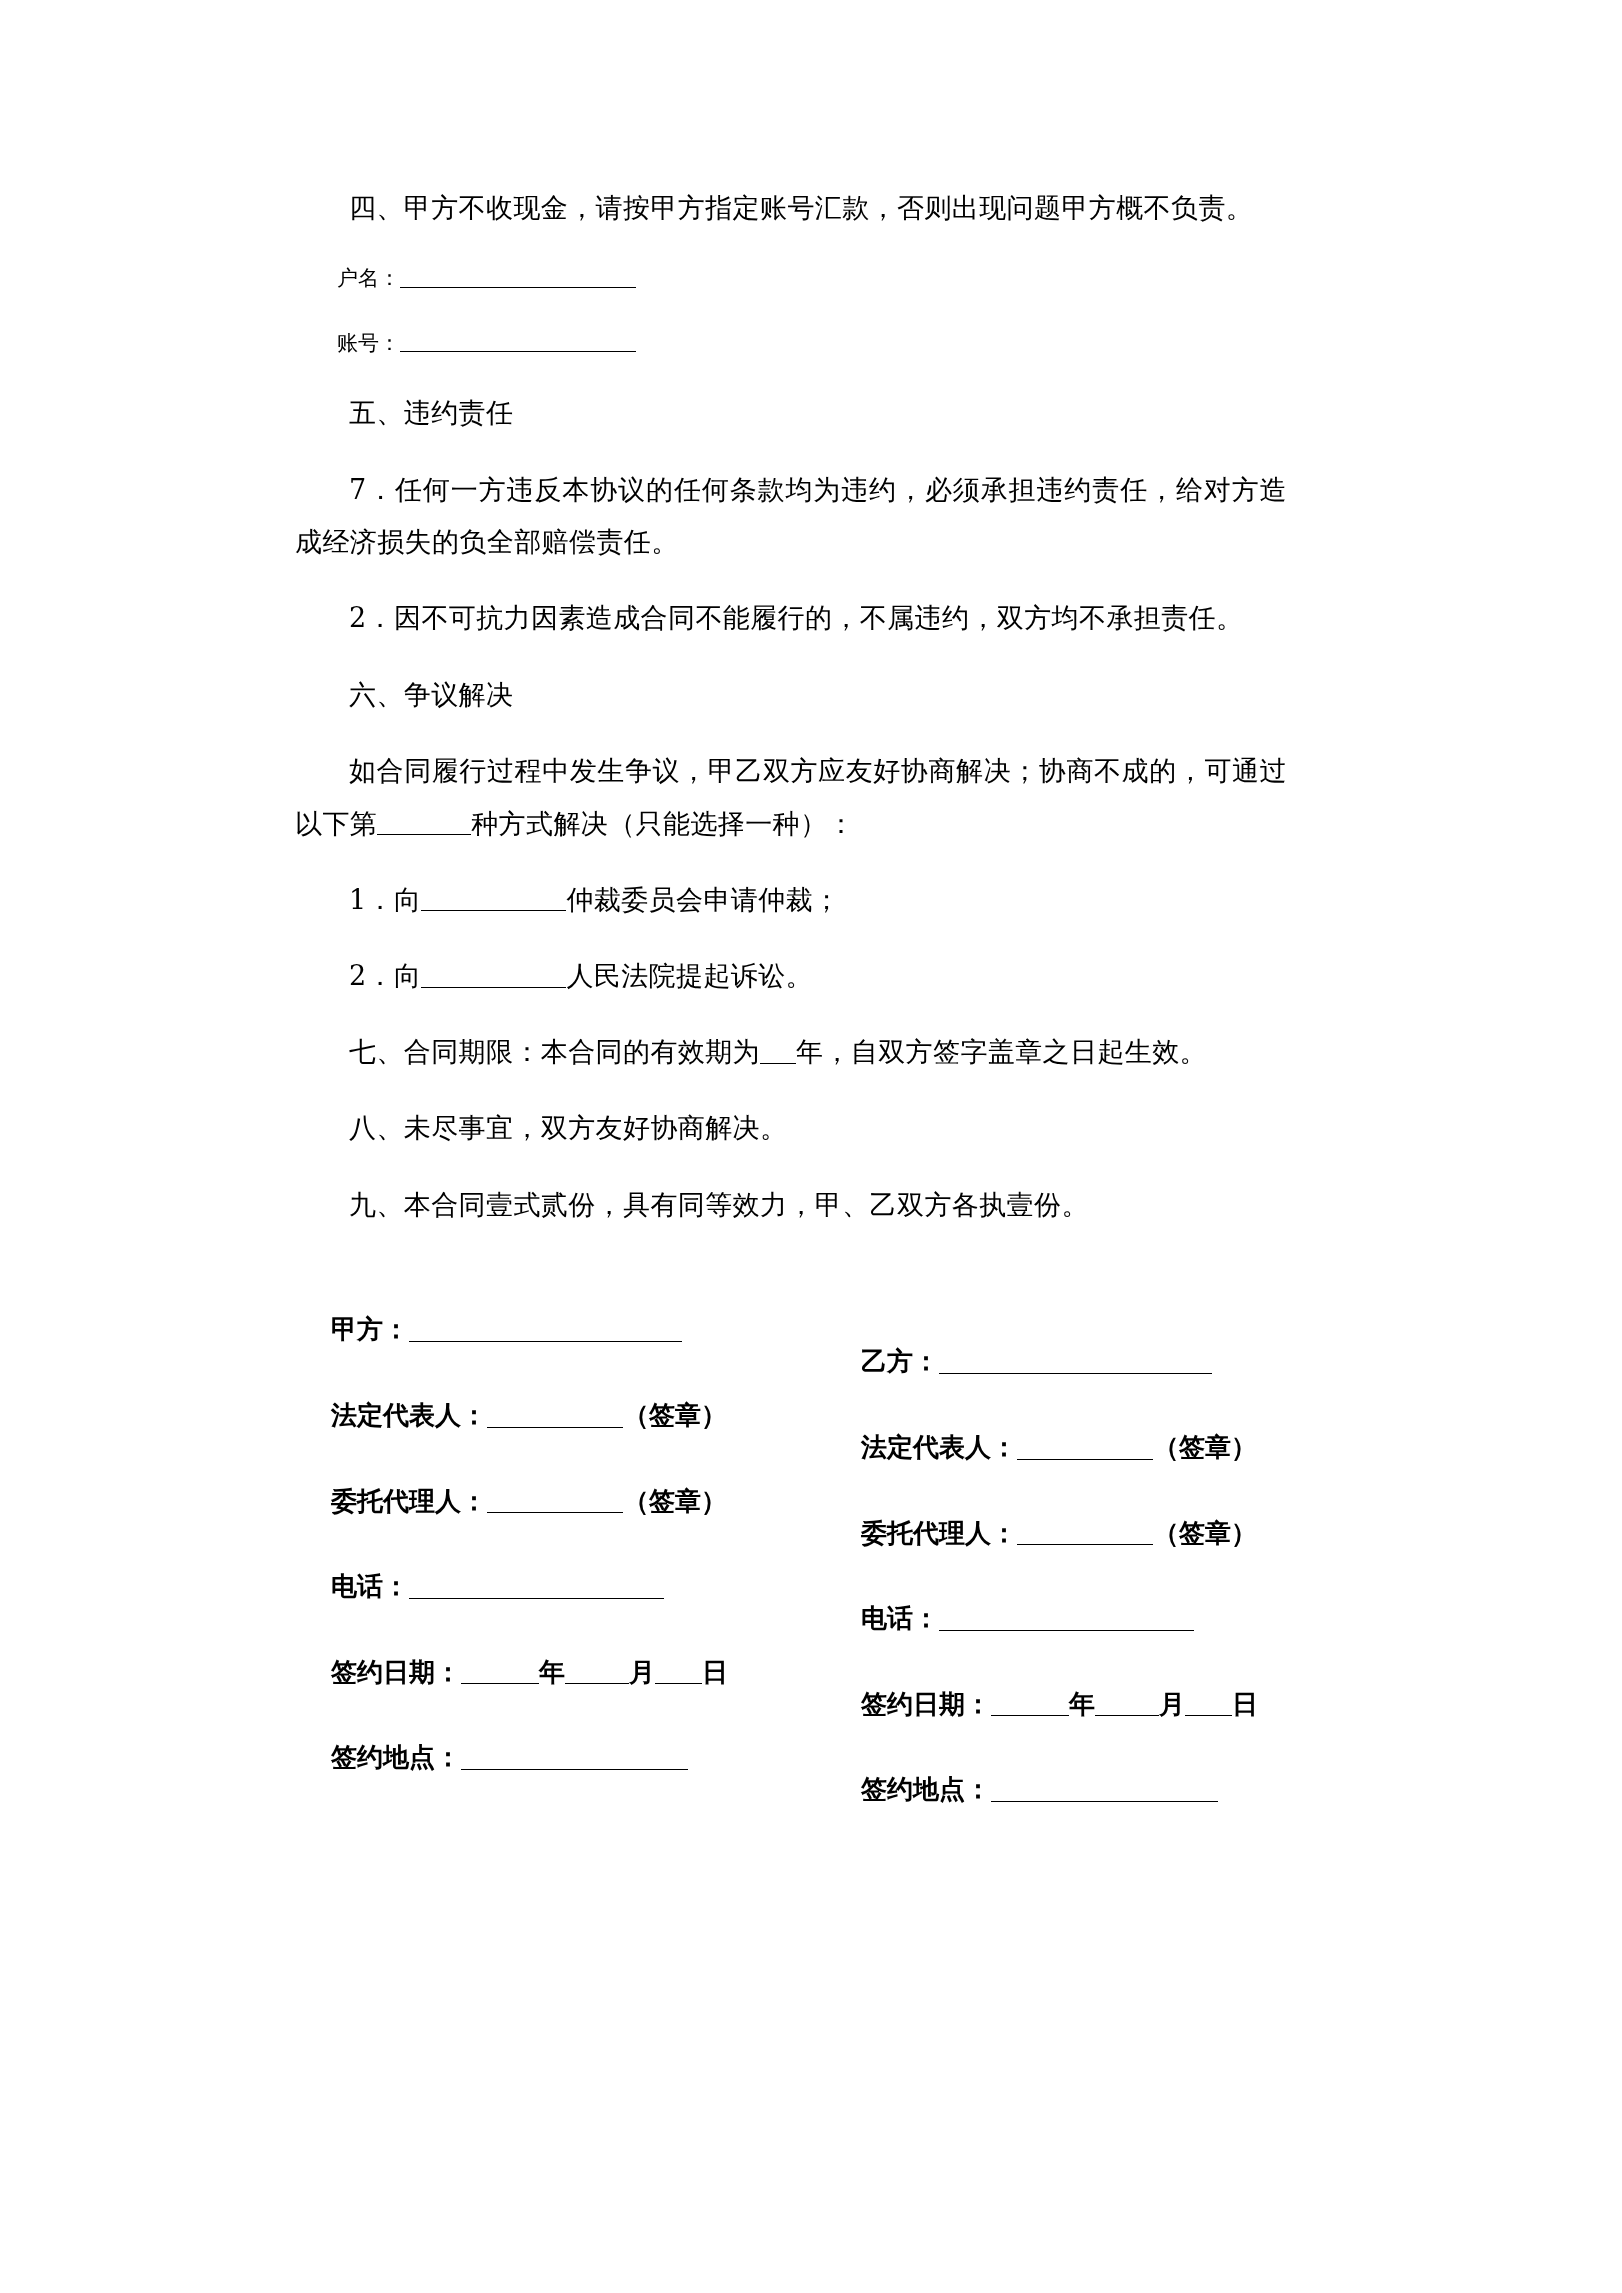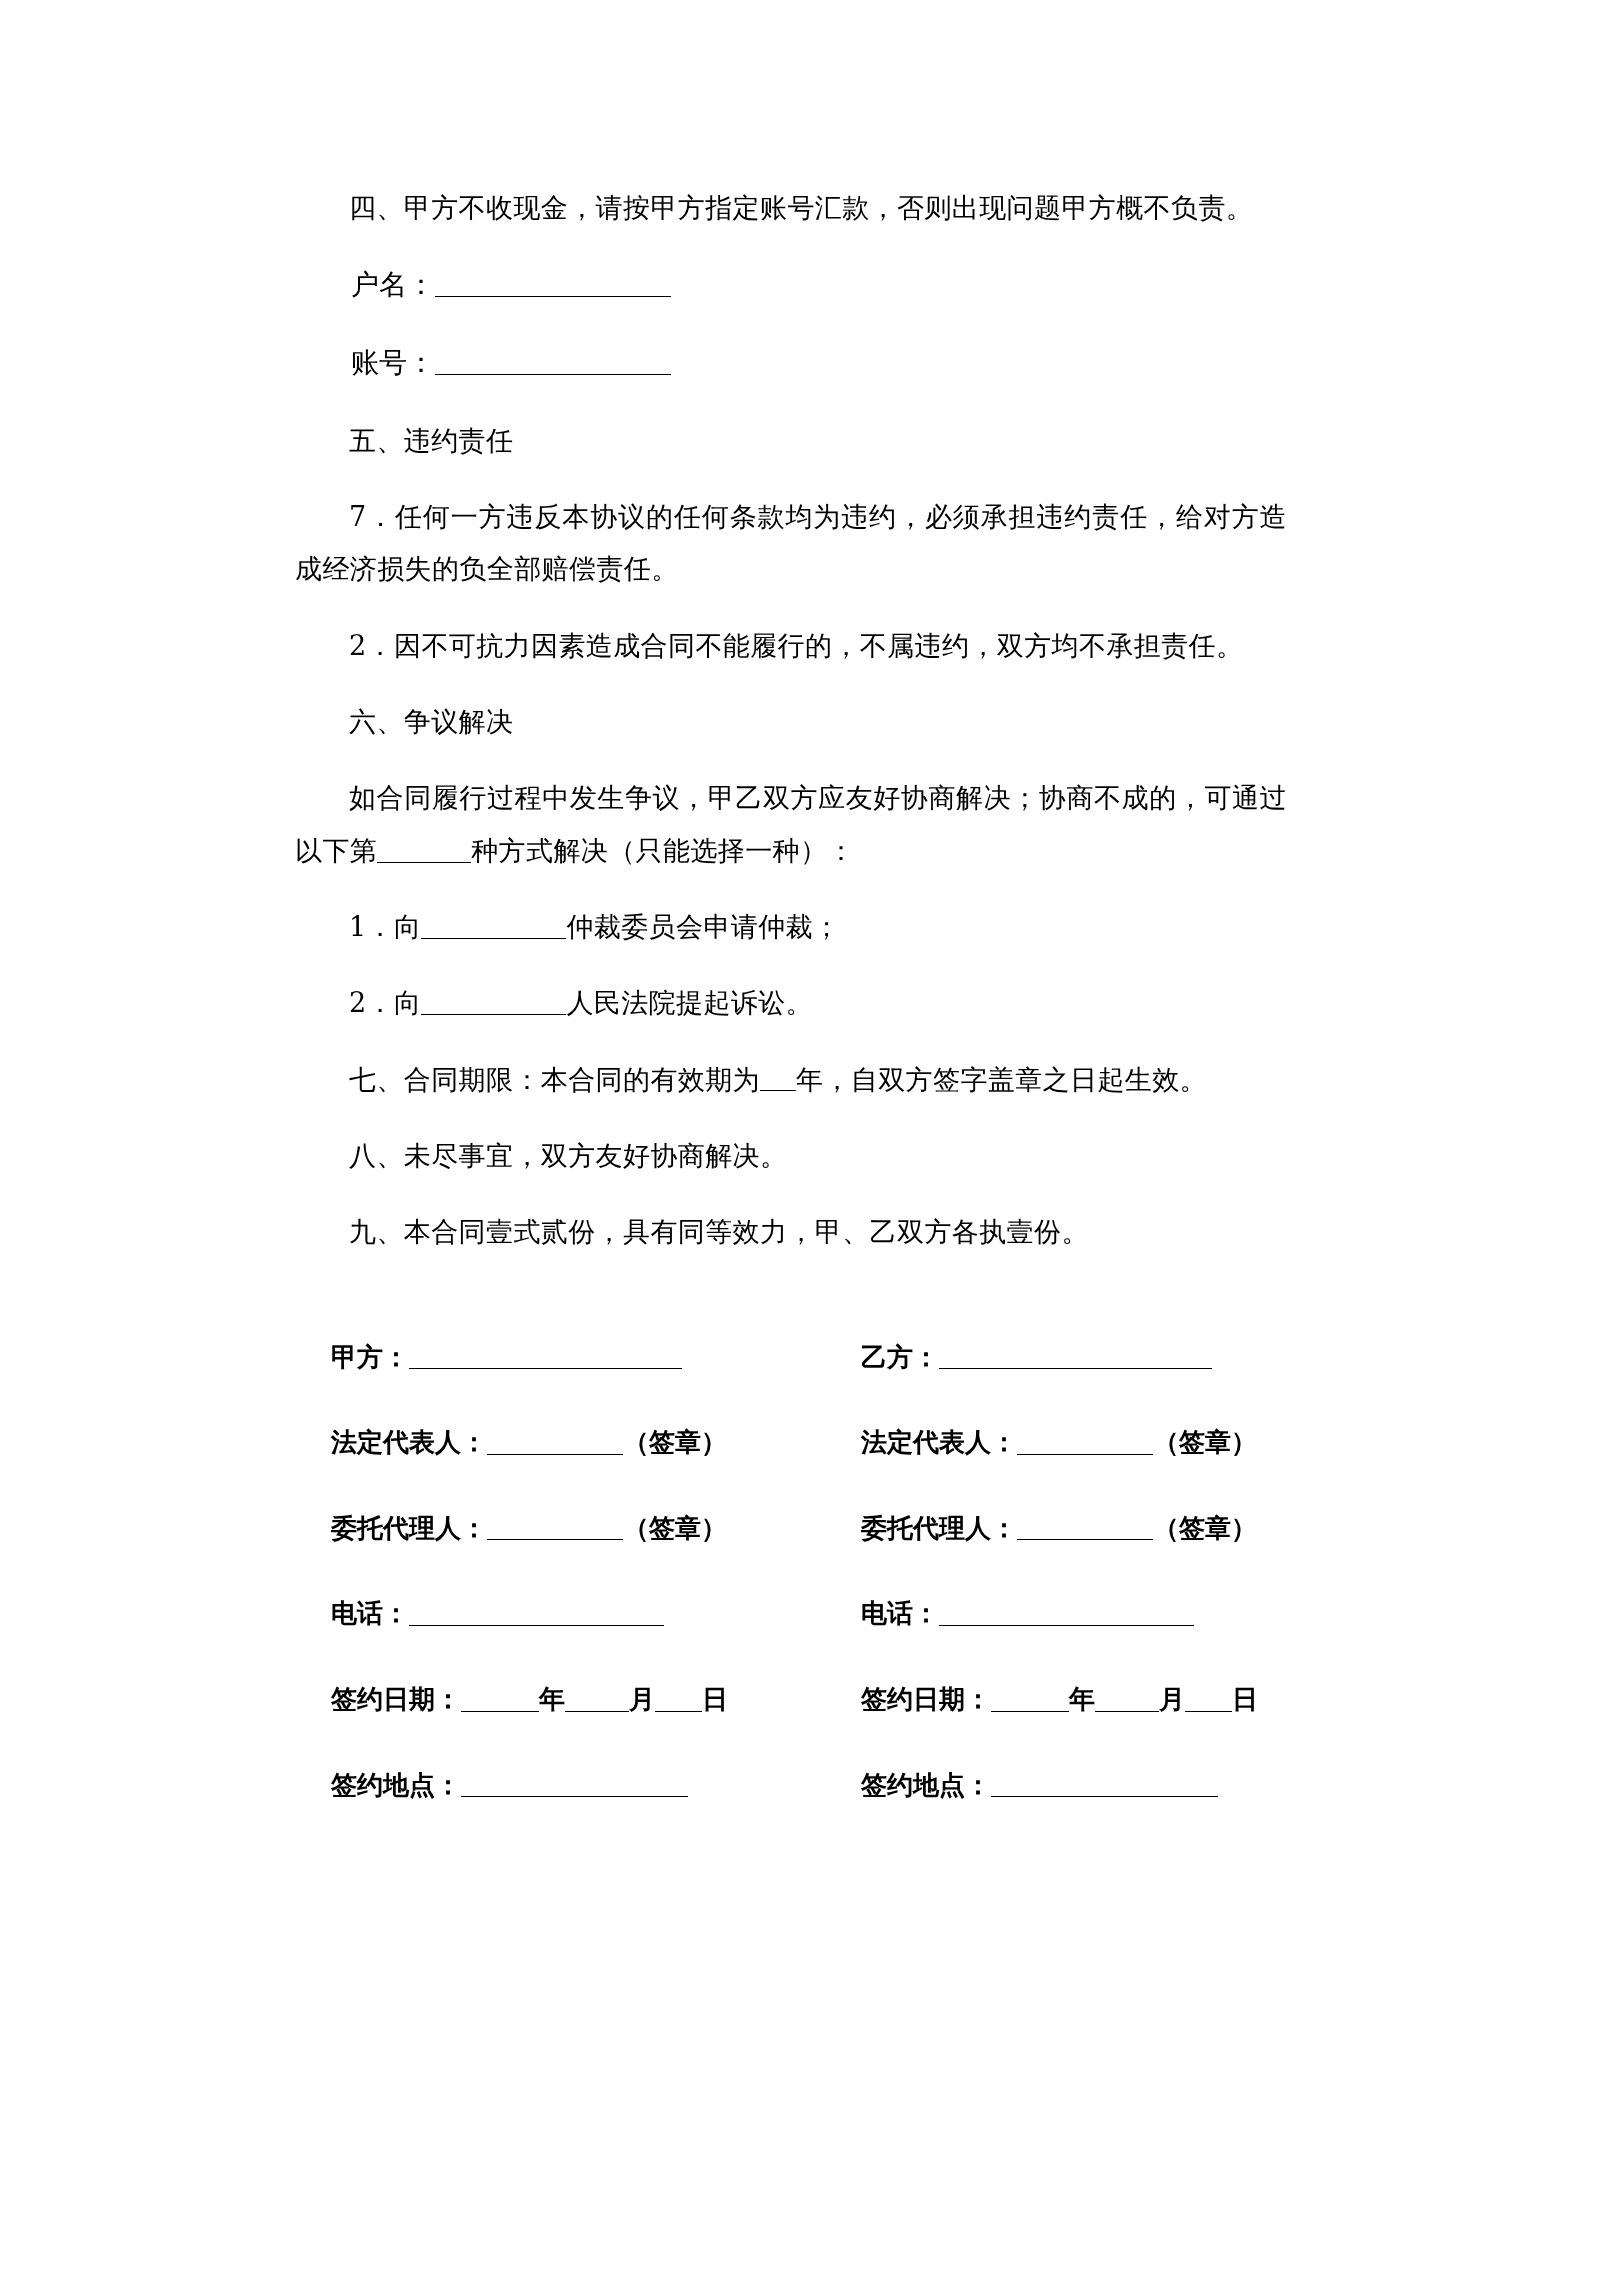--- a/index.html
+++ b/index.html
@@ -50,39 +50,39 @@
     width: 47px;
     vertical-align: -2.7px;
   }
   .blank-tiny {
     display: inline-block;
     border-bottom: 1.8px solid #000;
     width: 36px;
     vertical-align: -2.7px;
   }
   .bankline {
-    font-size: 28px;
+    font-size: 21px;
     line-height: 1.95;
     margin: 0 0 23.6px 0;
     text-indent: 2em;
   }
 
   
   .sign-area {
     margin-top: 78px;
     display: flex;
     gap: 0;
     font-weight: bold;
   }
   .sign-col {
     width: 582px;
     box-sizing: border-box;
   }
   .sign-col.left { padding-left: 36px; }
-  .sign-col.right { padding-left: 73px; }
+  .sign-col.right { padding-left: 73px; margin-top: 32px; }
   .sign-row {
     font-size: 26px;
     line-height: 1.6;
     margin-bottom: 44px;
     white-space: nowrap;
   }
   .u-long {
     display: inline-block;
     border-bottom: 1.8px solid #000;
     width: 273px;

